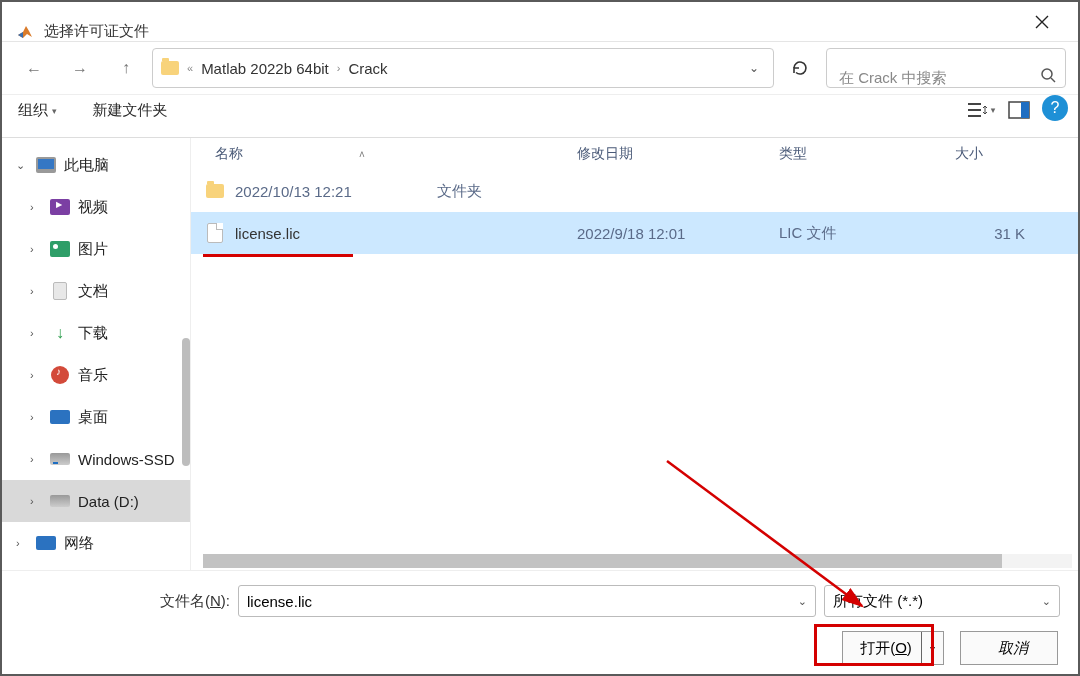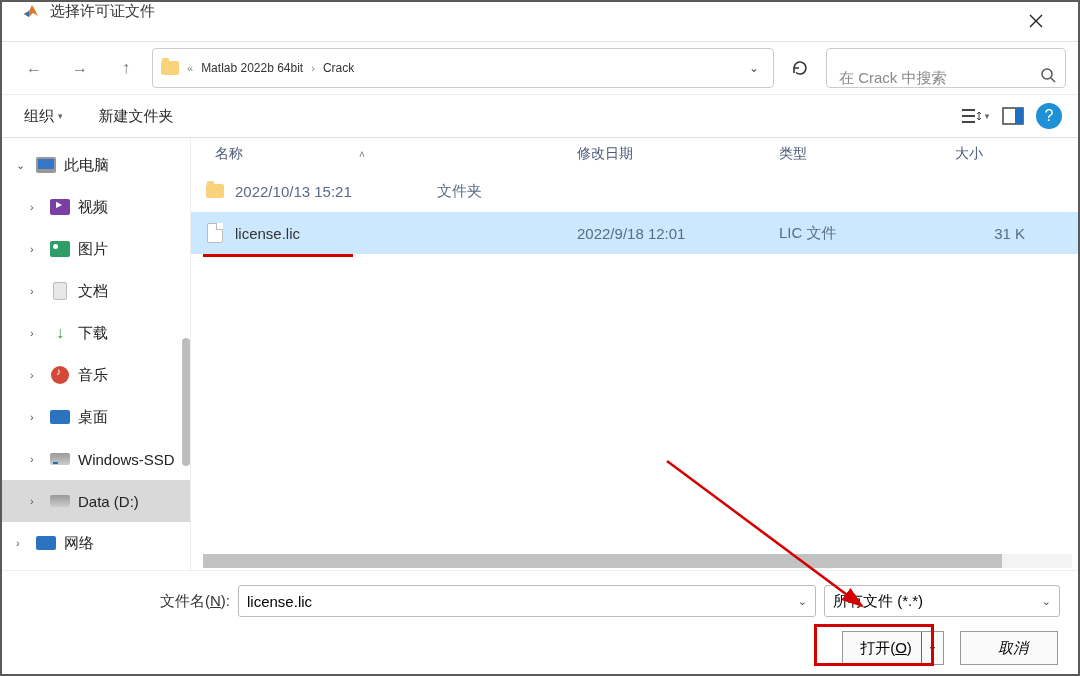--- a/index.html
+++ b/index.html
@@ -1,34 +1,34 @@
 <!DOCTYPE html>
 <html><head>
 <meta charset="utf-8">
 <style>
   * { box-sizing: border-box; font-family: "Segoe UI", "Microsoft YaHei", sans-serif; }
   body { margin:0; background:#fff; }
   .window { width:1080px; height:676px; border:2px solid #5a5a5a; position:relative; background:#fff; overflow:hidden; }
-  .titlebar { height:40px; display:flex; align-items:flex-start; padding:0 20px; border-bottom:1px solid #e5e5e5; }
+  .titlebar { height:40px; display:flex; align-items:flex-end; padding:0 14px; border-bottom:1px solid #e5e5e5; }
   .titlebar .logo { width:18px; height:18px; margin-right:10px; display:flex; align-items:center; justify-content:center; }
   .titlebar .title { font-size:15px; color:#333; flex:1; }
   .titlebar .close { width:44px; height:38px; display:flex; align-items:center; justify-content:center; font-size:16px; }
   .navrow { height:52px; display:flex; align-items:center; padding:6px 12px; gap:6px; }
   .nav-btn { width:40px; height:40px; display:flex; align-items:center; justify-content:center; color:#777; font-size:16px; }
   .path-box { flex:1; height:40px; display:flex; align-items:center; border:1px solid #ccc; border-radius:4px; padding:0 8px; gap:8px; }
   .folder-icon { width:18px; height:14px; background:#f8d37b; border-radius:2px; position:relative; }
   .folder-icon::before { content:""; position:absolute; top:-3px; left:1px; width:7px; height:3px; background:#f8d37b; border-radius:1px 1px 0 0; }
   .path-sep { color:#888; font-size:11px; }
-  .path-seg { font-size:12px; color:#333; }
+  .path-seg { font-size:15px; color:#333; }
   .path-drop { margin-left:auto; color:#555; font-size:12px; padding:4px 6px; }
   .refresh { width:40px; height:40px; display:flex; align-items:center; justify-content:center; font-size:16px; color:#333; }
   .search-box { width:240px; height:40px; border:1px solid #ccc; border-radius:4px; display:flex; align-items:flex-end; padding:0 10px; color:#888; }
   .search-box input { border:none; outline:none; flex:1; font-size:15px; color:#333; background:transparent; }
   .search-box input::placeholder { color:#888; }
-  .toolbar { height:44px; border-top:1px solid #eee; border-bottom:1px solid #ddd; display:flex; align-items:center; padding:0 16px; }
+  .toolbar { height:44px; border-top:1px solid #eee; border-bottom:1px solid #ddd; display:flex; align-items:flex-start; padding:0 10px; }
   .tb-item { font-size:15px; color:#2a2a2a; padding:6px 6px; display:flex; align-items:center; gap:4px; }
   .tb-item .caret { font-size:9px; color:#666; }
   .tb-spacer { flex:1; }
   .view-btn, .preview-btn, .help-btn { width:30px; height:30px; display:flex; align-items:center; justify-content:center; margin-left:8px; }
   .help-btn { width:26px; height:26px; border-radius:50%; background:#1e90d6; color:#fff; font-size:16px; }
   .body-area { display:flex; height:432px; }
   .sidebar { width:188px; position:relative; padding-top:6px; }
   .tree-item { display:flex; align-items:center; height:42px; padding-left:14px; font-size:15px; color:#222; gap:8px; }
   .tree-item.child { padding-left:28px; }
   .tree-item.selected { background:#d9d9d9; }
@@ -242,21 +242,21 @@
           </div>
         <div class="col-date">修改日期</div>
         <div class="col-type">类型</div>
         <div class="col-size">大小</div>
       </div>
 
       <div class="row">
         <span class="icon-cell">
             <span class="folder-icon"></span>
           </span>
-        <span class="date-cell">2022/10/13 15:21</span>
+        <span class="date-cell">2022/10/13 12:21</span>
         <span class="type-cell">文件夹</span>
         <span class="size-cell"></span>
       </div>
       <div class="row selected">
         <span class="icon-cell">
             <span class="file-ico"></span>
           </span>
         <span class="name-cell">license.lic</span>
         <span class="date-cell">2022/9/18 12:01</span>
         <span class="type-cell">LIC 文件</span>

